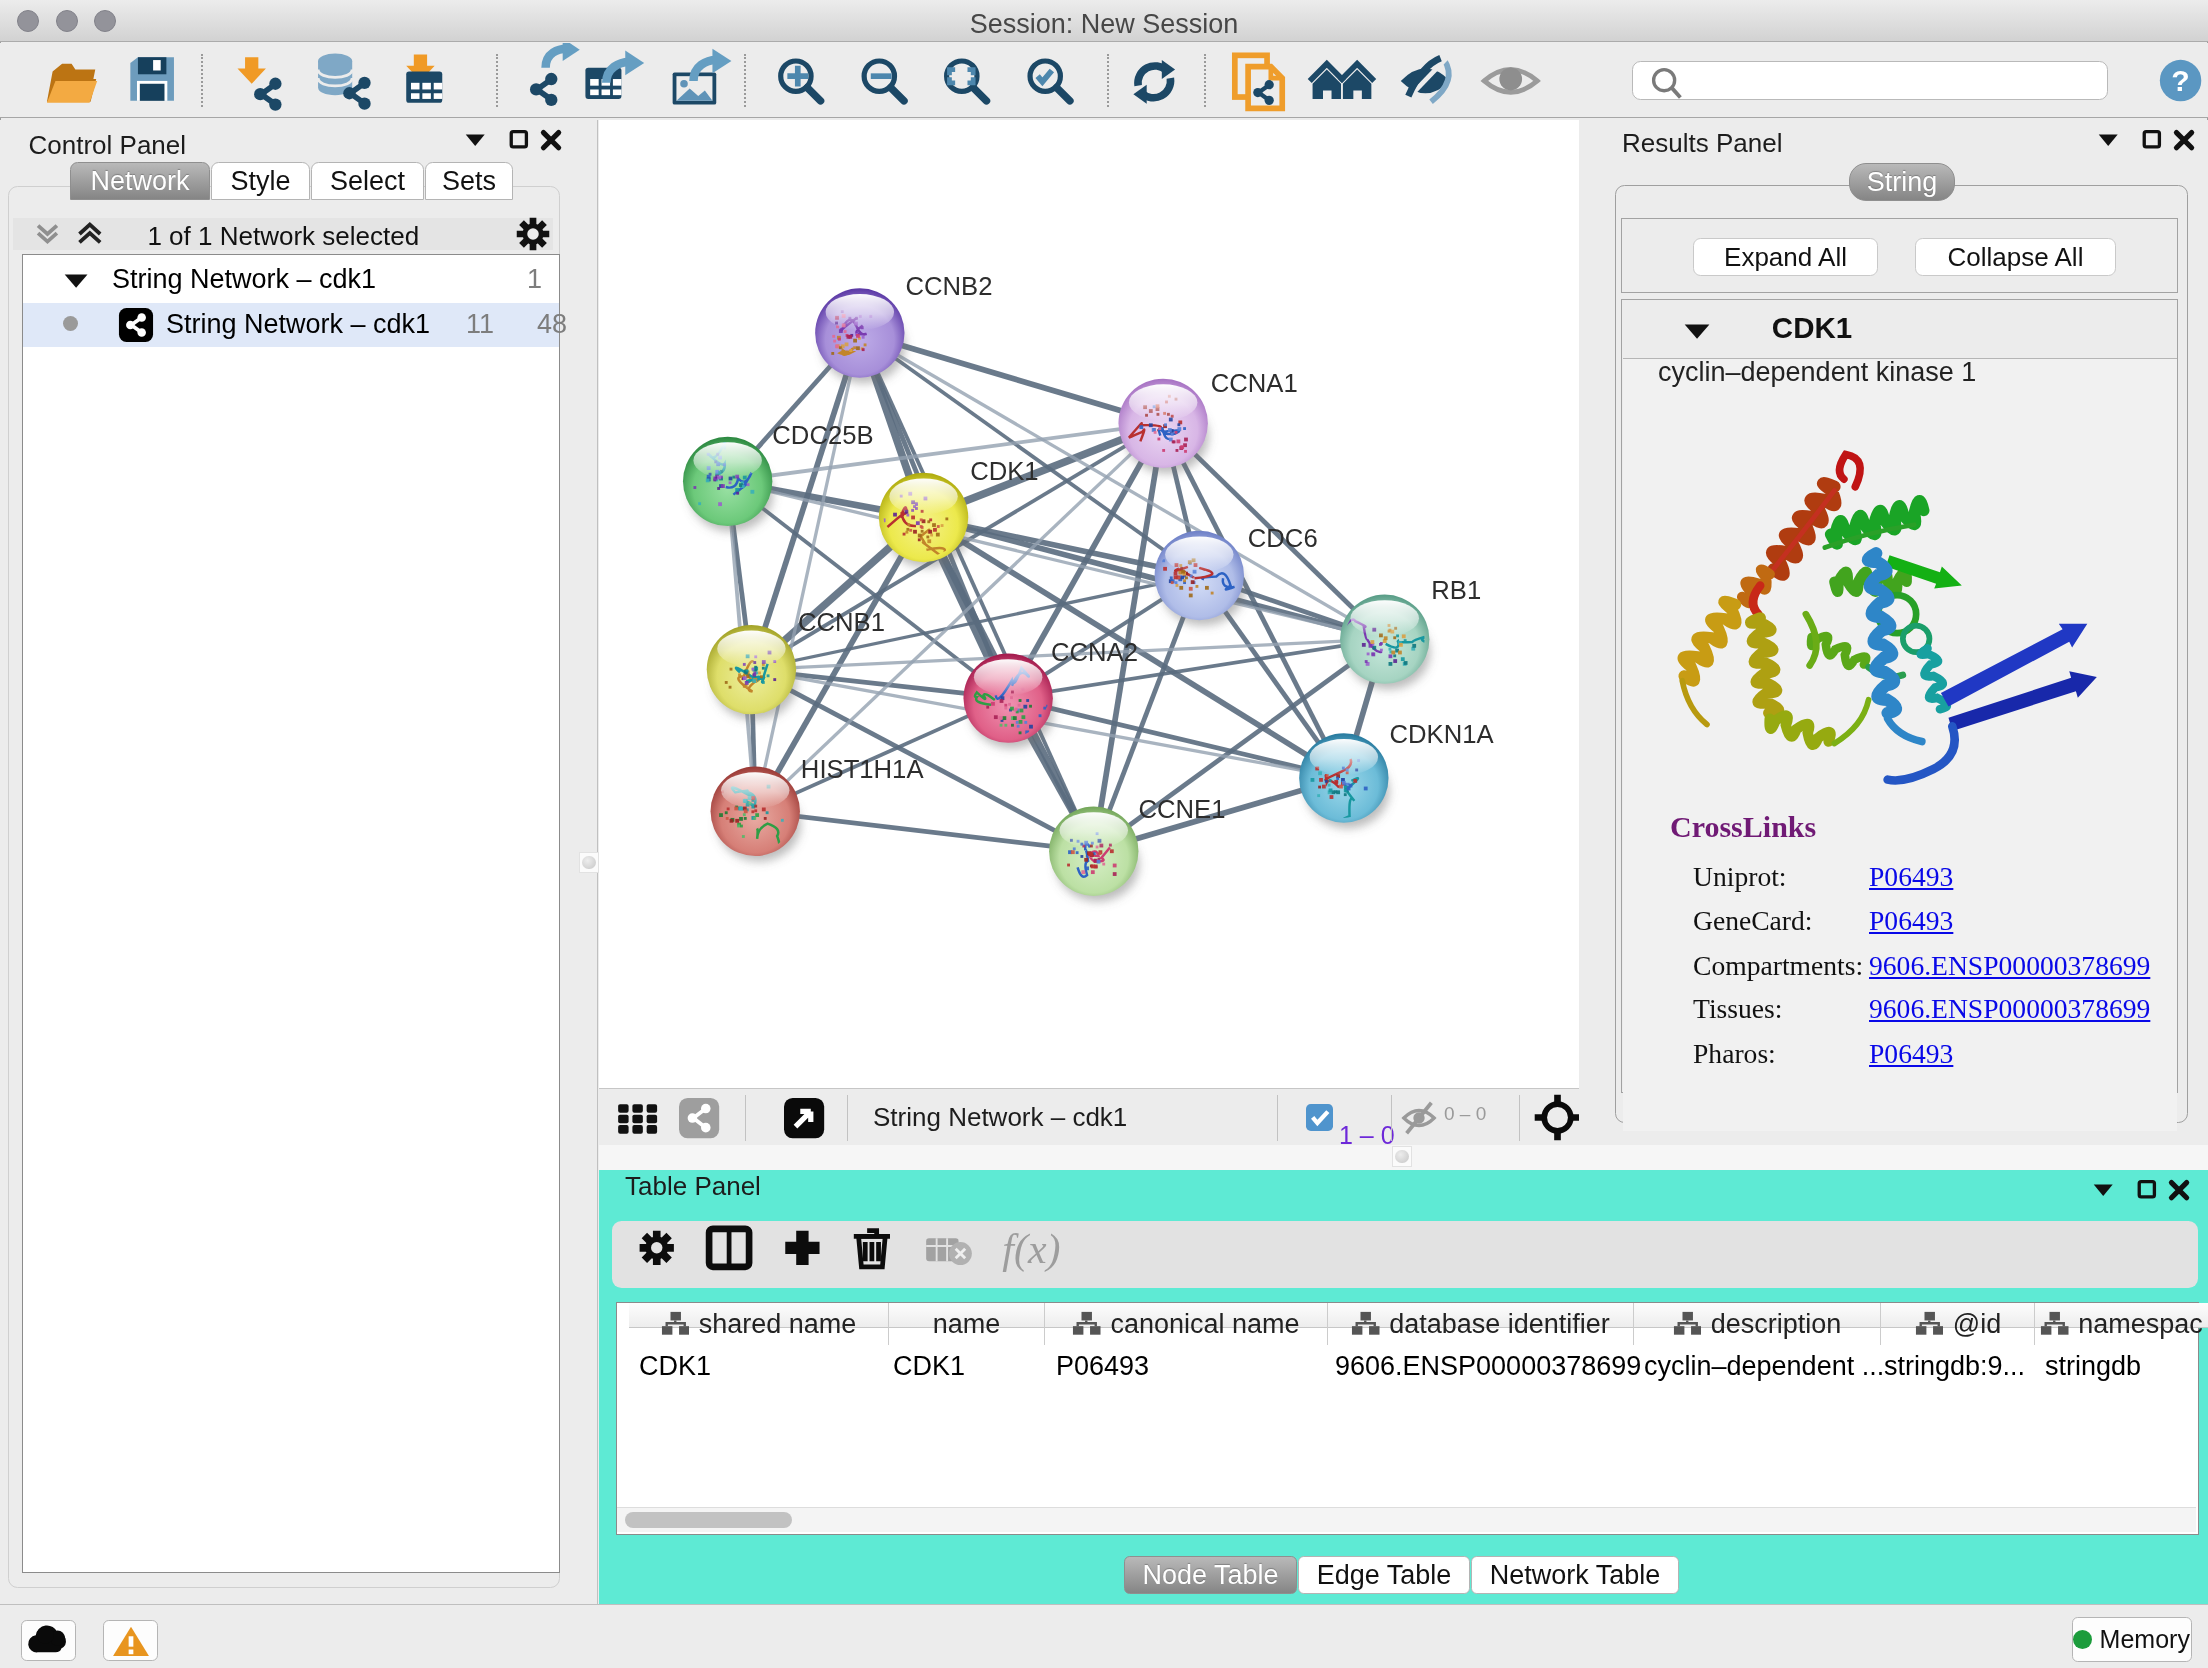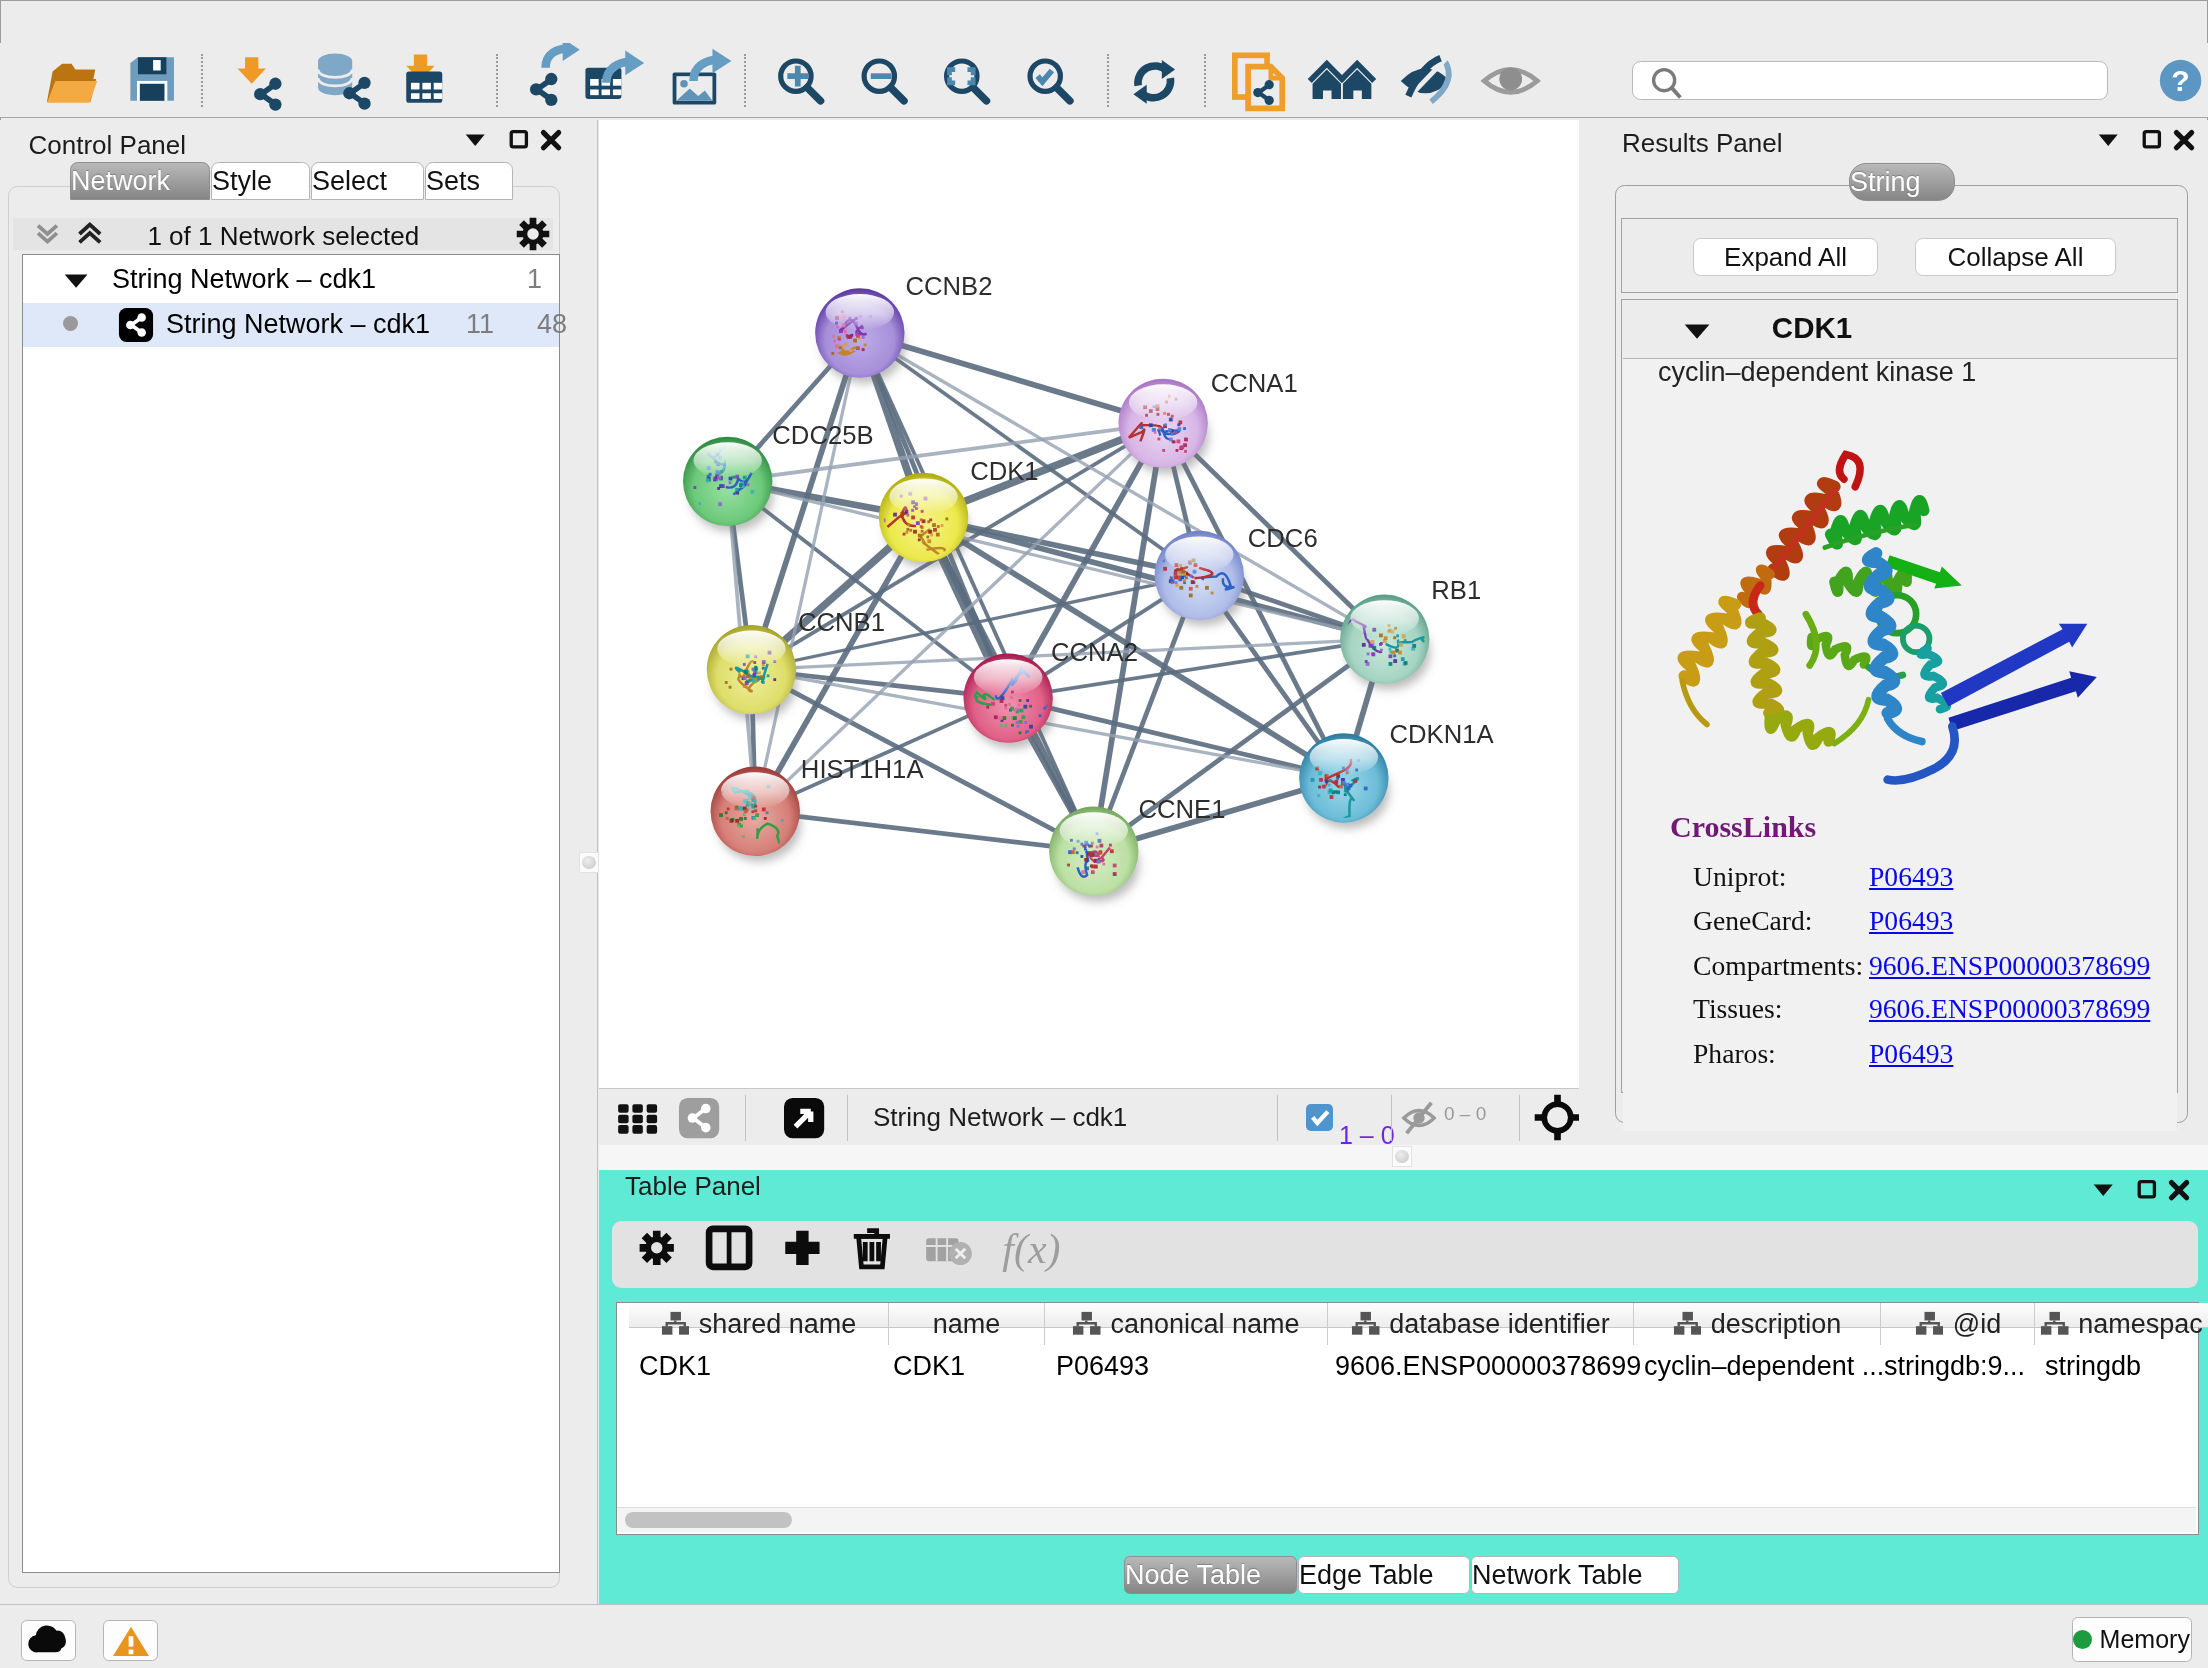--- a/index.html
+++ b/index.html
@@ -15,21 +15,21 @@
 #title{position:absolute;top:8.6px;left:0;width:2208px;text-align:center;
   font-size:27px;font-weight:normal;color:#474747}
 
 #toolbar{left:0;top:43px;width:2208px;height:75px;background:#ececec;border-bottom:1.9px solid #a6a6a6}
 .tsep{position:absolute;top:11.4px;height:53px;width:0;border-left:2.9px dotted #9a9a9a}
 #searchbox{position:absolute;left:1632px;top:18px;width:476px;height:39px;background:#fff;
   border:1.9px solid #b9b9b9;border-radius:8.6px}
 
 .ptitle{font-size:26px;color:#1c1c1c}
 .tab{position:absolute;height:38px;border:1px solid #b4b4b4;border-radius:7.6px 7.6px 0 0;
-  background:#fff;color:#111;font-size:27px;text-align:left;line-height:36px;z-index:3}
+  background:#fff;color:#111;font-size:27px;text-align:center;line-height:36px;z-index:3}
 .tabsel{background:linear-gradient(#b9b9b9,#858585);color:#fff;border-color:#8f8f8f;
   text-shadow:0 -1px 1px rgba(0,0,0,.25)}
 
 #cpanel{left:0;top:120px;width:598px;height:1484px;background:#ececec;border-right:1px solid #c0c0c0}
 #cpanel-inner{position:absolute;left:7.6px;top:66px;width:552px;height:1402px;
   border:1px solid #cfcfcf;border-radius:9.5px;background:#ececec}
 #cpbar{position:absolute;left:13.3px;top:98px;width:540px;height:32px;background:#e4e4e4}
 #cptree{position:absolute;left:22px;top:134px;width:538px;height:1319px;background:#fff;border:1px solid #8b8b8b}
 .trow{position:absolute;left:0;width:536px;height:44px;font-size:27px;color:#000}
 
@@ -67,20 +67,26 @@
 #statusbar{left:0;top:1604px;width:2208px;height:65px;background:#ececec;border-top:1px solid #bfbfbf}
 .sbtn{position:absolute;top:15px;width:55px;height:41px;background:#fdfdfd;border:1px solid #b5b5b5;border-radius:5.7px;
   display:flex;align-items:center;justify-content:center}
 #membtn{position:absolute;left:2072px;top:12.4px;width:120px;height:45px;background:#fdfdfd;border:1px solid #b5b5b5;border-radius:5.7px;
   font-size:25px;color:#111;display:flex;align-items:center;justify-content:flex-start;gap:7.6px}
 #membtn i{display:block;width:19px;height:19px;border-radius:50%;background:#1c9c3c}
 </style>
 </head>
 <body>
 <div id="win">
+  <div id="titlebar" class="abs">
+    <div class="light" style="left:17px"></div>
+    <div class="light" style="left:56px"></div>
+    <div class="light" style="left:94px"></div>
+    <div id="title">Session: New Session</div>
+  </div>
   <div id="toolbar" class="abs">
   <svg width="2208" height="73" style="position:absolute;left:0;top:0" viewBox="0 0 2322 77">
     <defs>
       <g id="shareg">
         <path d="M10,-3 L-4,7 L10,17" stroke="#1c4866" stroke-width="6" fill="none"></path>
         <circle cx="11" cy="-4" r="6.5" fill="#1c4866"></circle>
         <circle cx="-5" cy="7" r="6.5" fill="#1c4866"></circle>
         <circle cx="11" cy="18" r="6.5" fill="#1c4866"></circle>
       </g>
       <g id="oarrow">

